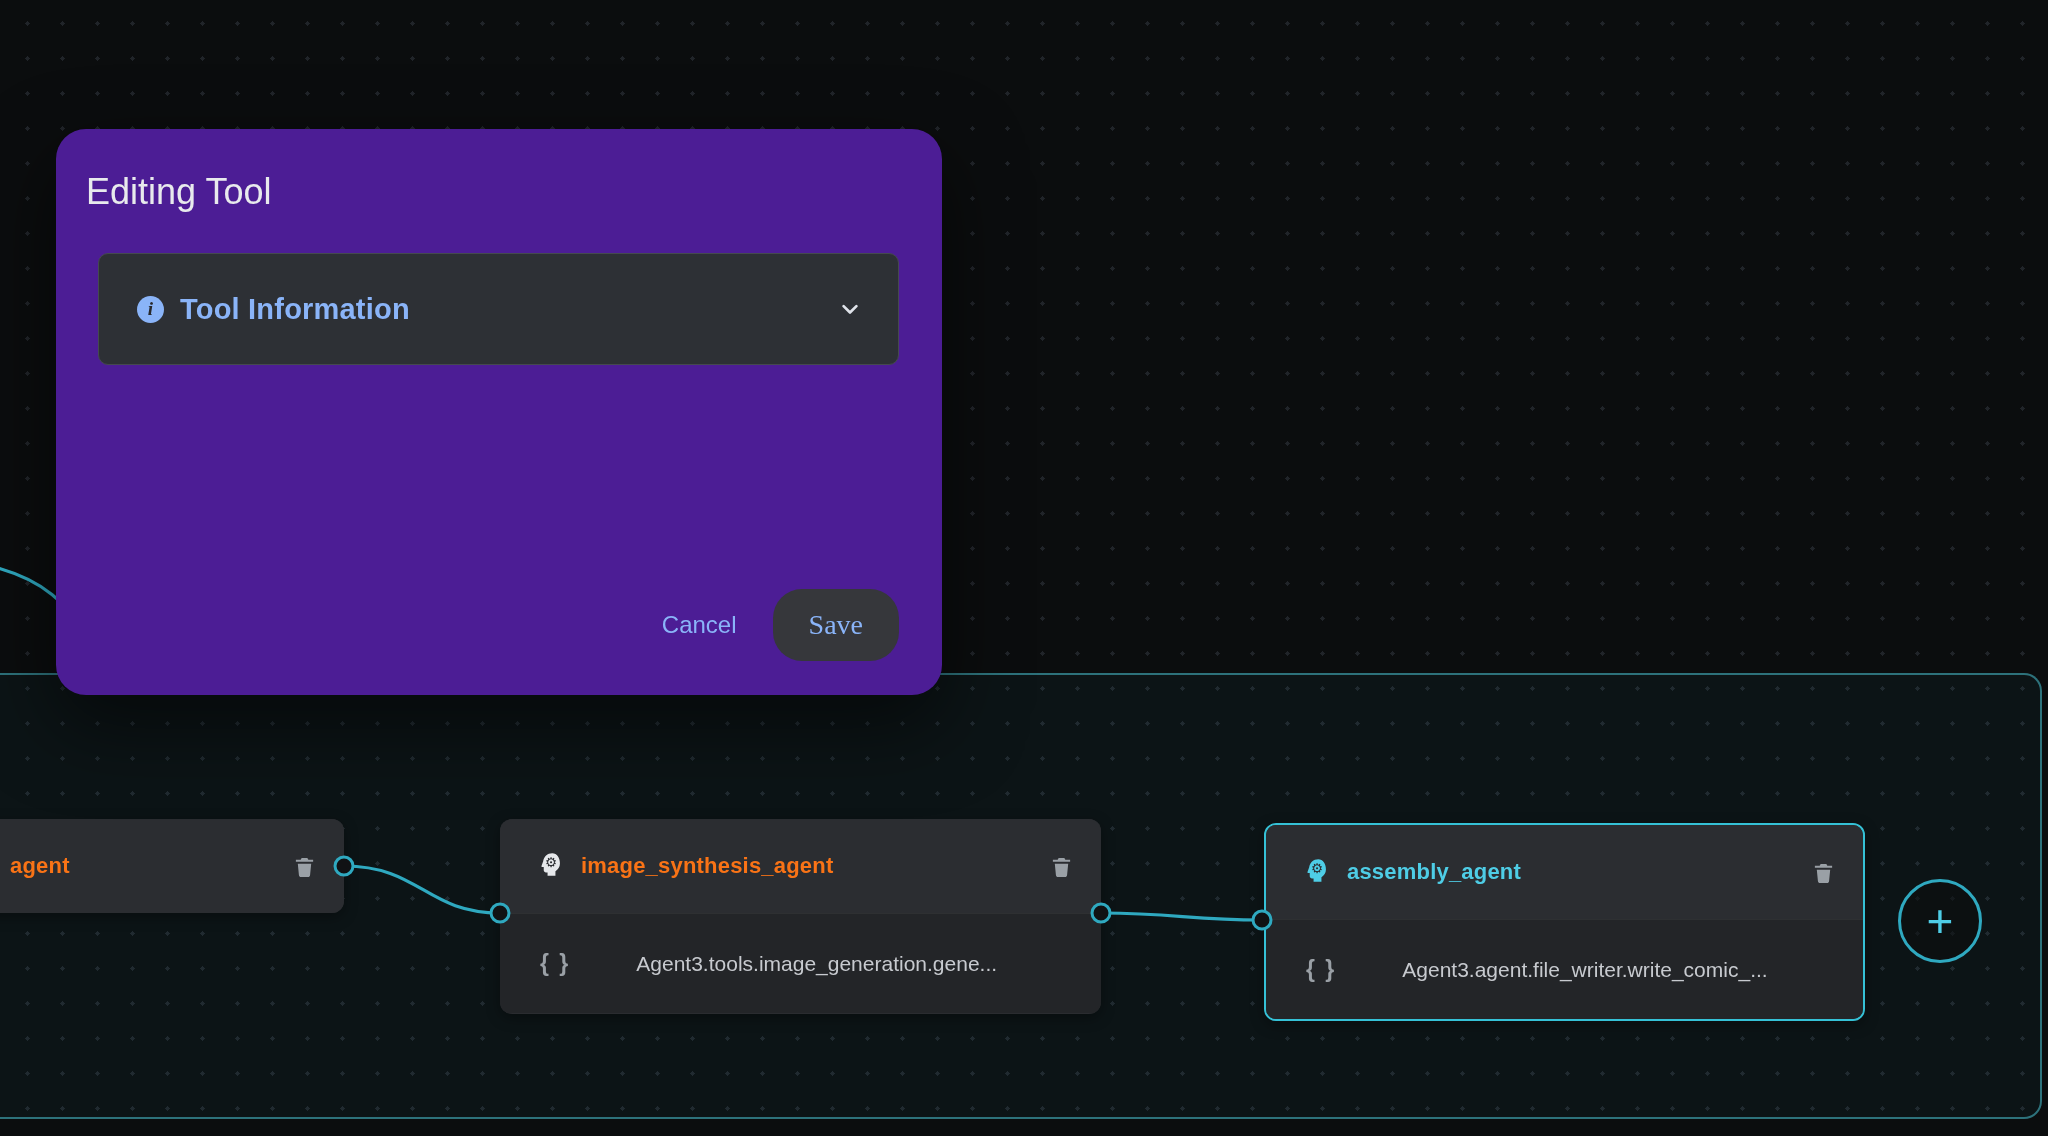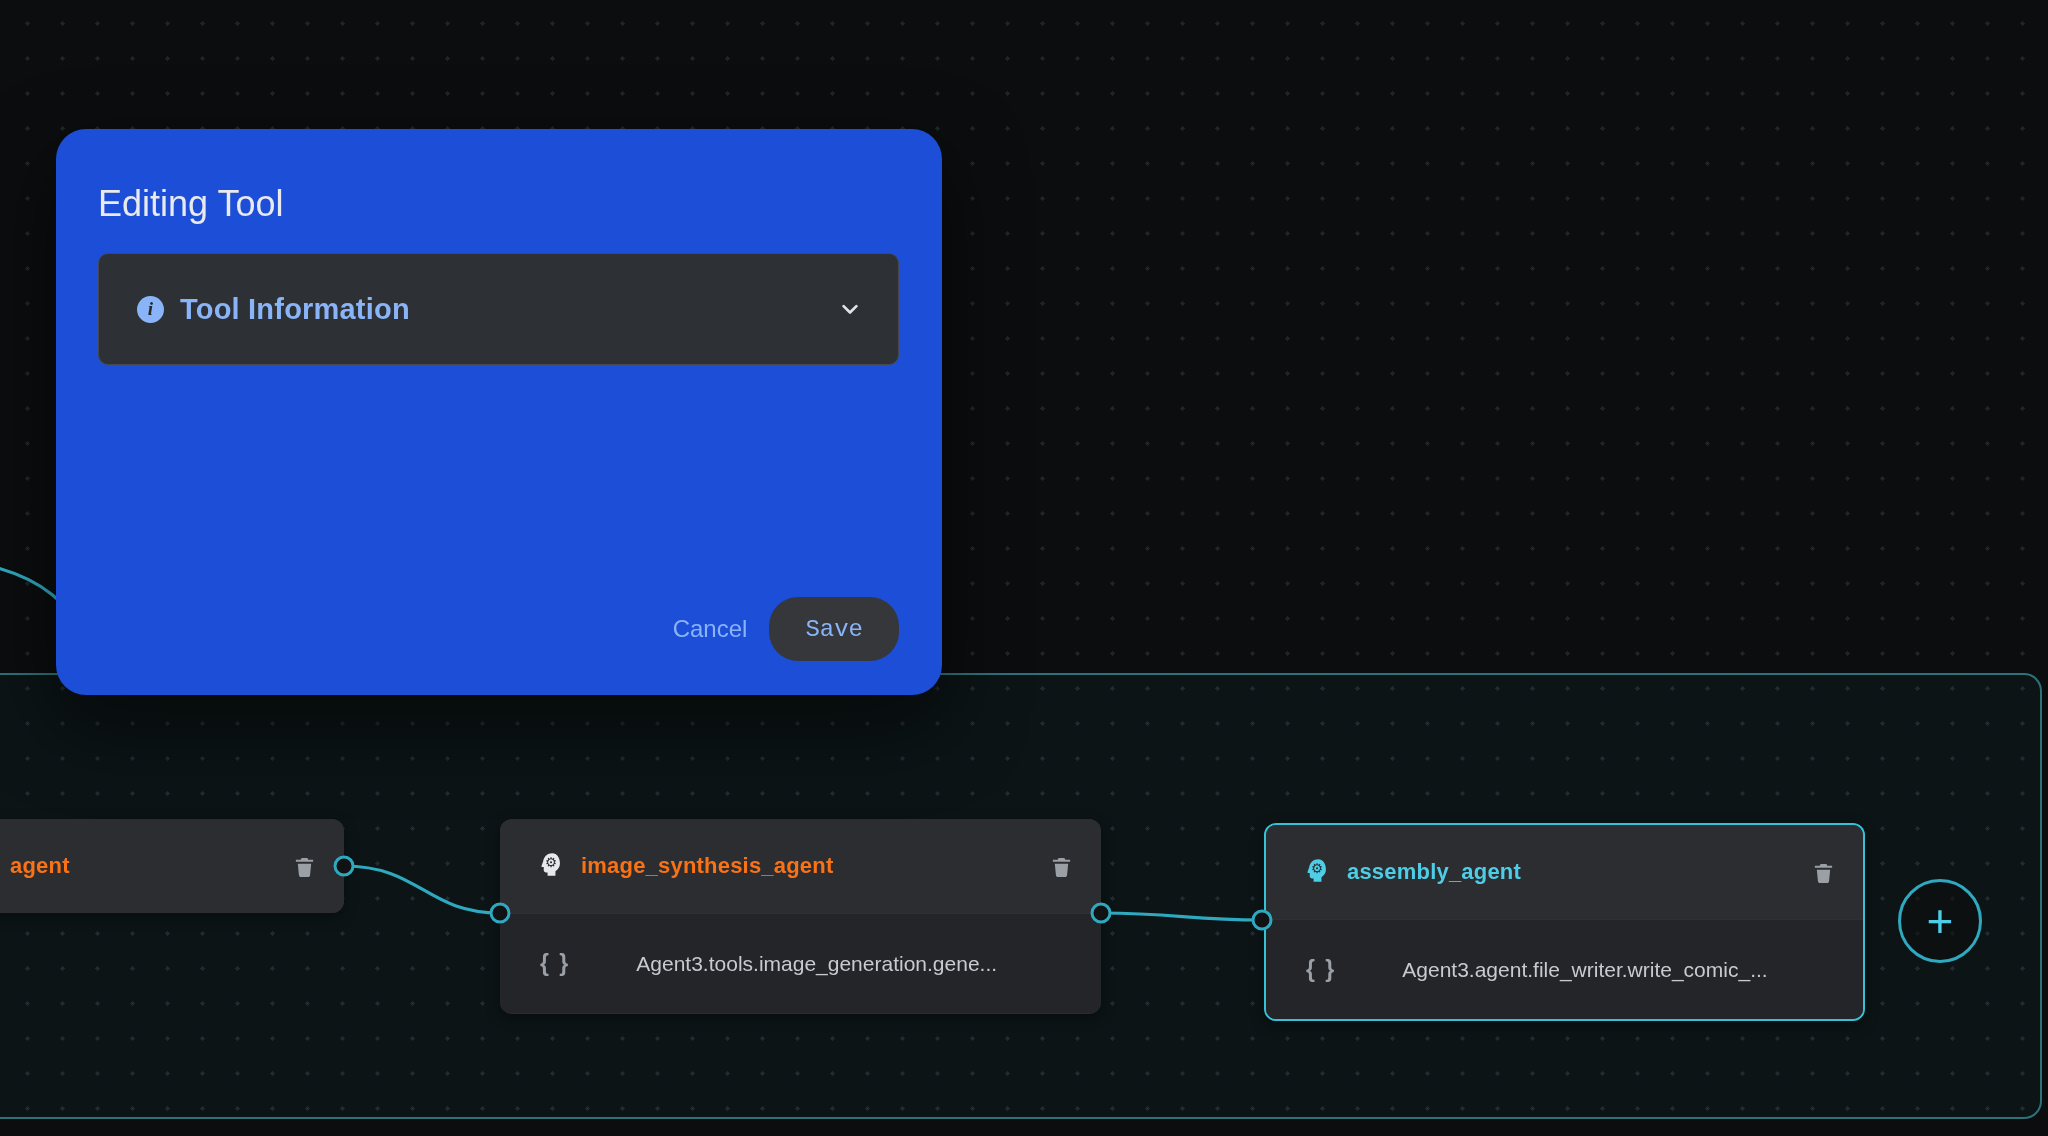--- a/index.html
+++ b/index.html
@@ -70,23 +70,23 @@
     color:#4ecde6; font-size:46px; font-weight:300; line-height:1;
     z-index:2; cursor:pointer;
   }
 
   
   svg.edges { position:absolute; left:0; top:0; z-index:3; pointer-events:none; }
 
   
   .modal {
     position:absolute; left:56px; top:129px; width:886px; height:566px;
-    background:#1d4ed8; border-radius:30px; z-index:10;
+    background:#4c1d95; border-radius:30px; z-index:10;
     box-shadow:0 30px 80px rgba(0,0,0,0.55);
-    padding:42px;
+    padding:30px;
   }
   .modal-title { font-size:36px; font-weight:400; color:#e8eaed; margin-top:12px; }
 
   .section-box {
     position:absolute; left:42px; top:124px; width:801px; height:112px;
     background:#2d3035; border:1px solid #45494f; border-radius:10px;
     display:flex; align-items:center; padding:0 34px 0 38px; cursor:pointer;
   }
   .info-icon {
     width:27px; height:27px; border-radius:50%; background:#8ab4f8;
@@ -98,32 +98,32 @@
 
   .tool-input {
     position:absolute; left:42px; top:295px; width:801px; height:98px;
     background:#222327; border:none; outline:none; border-radius:5px;
     color:#e8eaed; font-size:22px; padding:0 32px;
     font-family:"Liberation Sans","DejaVu Sans",sans-serif;
   }
 
   .modal-actions {
     position:absolute; right:43px; bottom:34px;
-    display:flex; align-items:center; 
+    display:flex; align-items:center; gap:14px;
   }
   .btn-cancel {
     background:transparent; border:none; color:#8ab4f8;
     font-size:24px; font-weight:500; cursor:pointer; padding:0 22px;
     font-family:inherit;
   }
   .btn-save {
     background:#36373b; border:none; color:#8ab4f8;
-    font-size:24px; font-weight:500; cursor:pointer;
-    height:64px; padding:0 36px; border-radius:29px;
-    font-family:Liberation Mono, monospace;
+    font-size:28px; font-weight:500; cursor:pointer;
+    height:72px; padding:0 36px; border-radius:29px;
+    font-family:Liberation Serif, serif;
   }
 </style>
 </head>
 <body>
 
 <div class="group-box"></div>
 
 <div class="node node-partial">
   <div class="node-header">
     <span class="node-title">agent</span>

